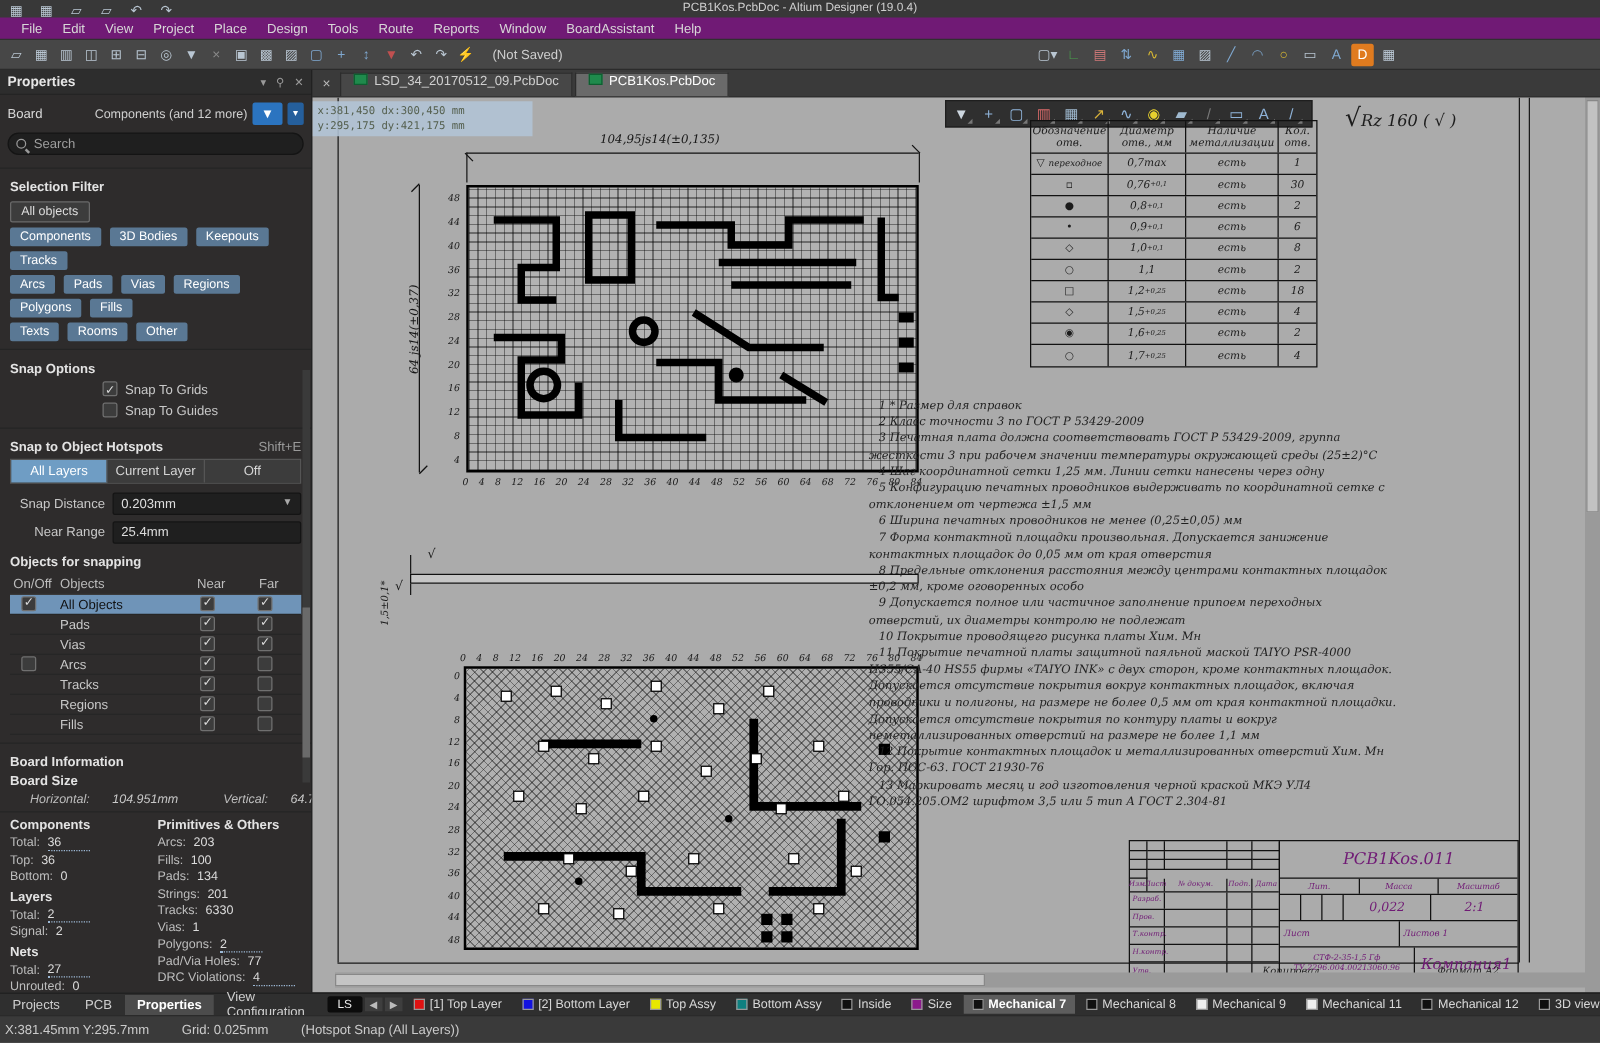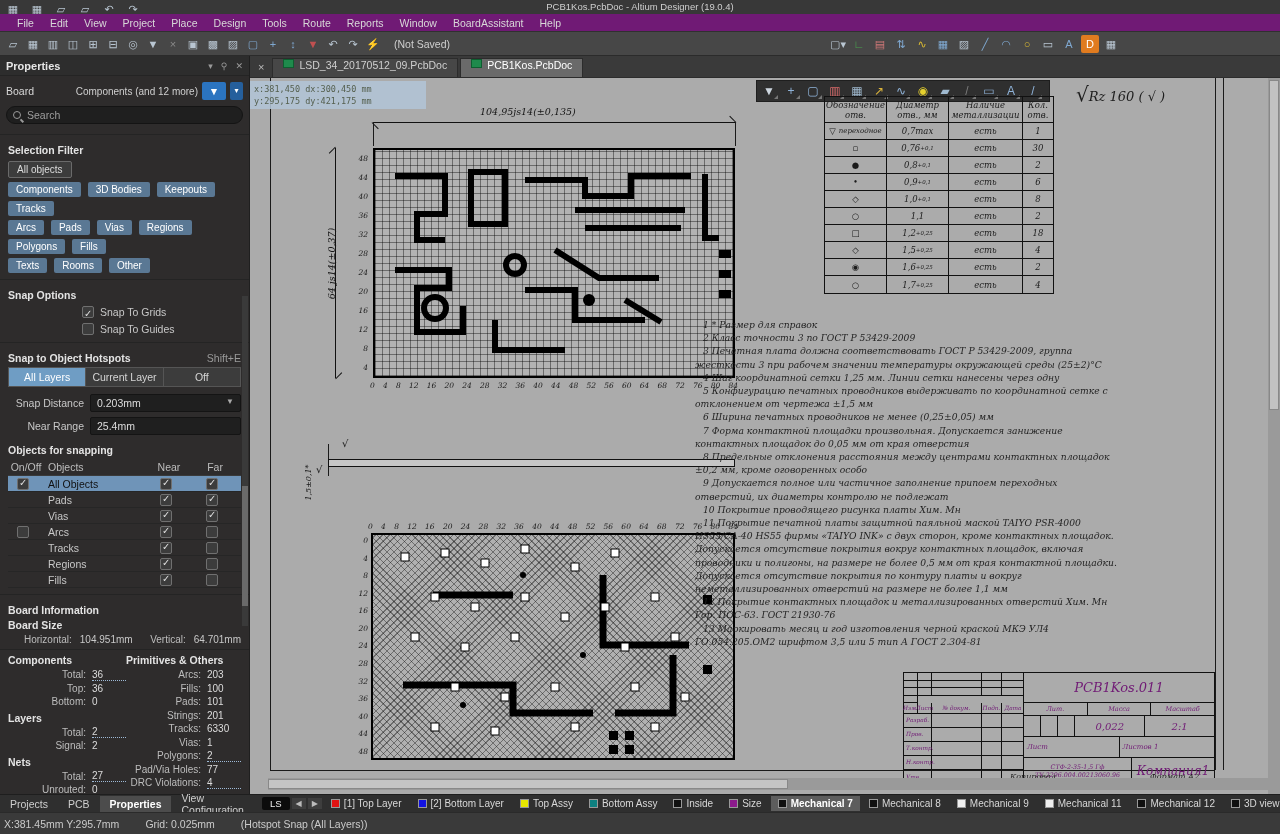--- a/index.html
+++ b/index.html
@@ -36,21 +36,21 @@
   .snap-tbl{margin:2px 8px 0 8px;font-size:10.5px;}
   .snap-row{display:flex;align-items:center;height:16px;border-bottom:1px solid #262626;}
   .snap-row.sel{background:#6f94b8;color:#111;}
   .snap-row .c1{width:36px;text-align:center;}
   .snap-row .c2{width:102px;padding-left:4px;}
   .snap-row .c3,.snap-row .c4{width:46px;text-align:center;}
   .snap-hdr{display:flex;color:#bdbdbd;height:15px;border-bottom:1px solid #3a3a3a;}
   .snap-hdr .c1{width:36px;text-align:center;}
   .snap-hdr .c2{width:102px;padding-left:4px;}
   .snap-hdr .c3,.snap-hdr .c4{width:46px;text-align:center;}
-  .bi-row{display:flex;justify-content:flex-end;gap:6px;font-size:10px;height:13.5px;align-items:center;}
+  .bi-row{display:flex;justify-content:flex-start;gap:6px;font-size:10px;height:13.5px;align-items:center;}
   .bi-row .lab{color:#bdbdbd;}
   .bi-row .val{width:34px;color:#dcdcdc;}
   .link{color:#9db9d6;border-bottom:1px dotted #9db9d6;}
   
   #doctabs{position:absolute;left:250px;top:56px;width:1030px;height:22px;background:#3a3a3a;display:flex;align-items:flex-end;border-bottom:1px solid #2c2c2c;}
   .dtab{display:flex;align-items:flex-start;gap:5px;height:19px;padding:0 10px;font-size:10.5px;color:#cfcfcf;background:#474747;margin-right:2px;border:1px solid #2c2c2c;border-bottom:none;}
   .dtab.active{background:#6a6a6a;color:#fff;}
   .pcb-ic{display:inline-block;width:11px;height:9px;background:#1f8a4c;border:1px solid #0e5e30;}
   #tab-close{color:#bbb;font-size:11px;padding:0 8px;align-self:center;}
   
@@ -343,21 +343,21 @@
       <span class="c3"><span class="cbx on"></span></span>
       <span class="c4"><span class="cbx"></span></span>
     </div>
   </div>
   <div class="abs" style="right:1px;top:240px;width:6px;height:330px;background:#3a3a3a;">
       <i class="abs" style="right:0;top:190px;width:6px;height:120px;background:#6a6a6a;"></i>
     </div>
   <div class="divider" style="margin-top:6px;"></div>
   <div class="sec-h">Board Information</div>
   <div class="sec-h" style="padding-top:0;">Board Size</div>
-  <div style="display:flex;font-size:10px;padding:0 8px;gap:8px;">
+  <div style="display:flex;font-size:10px;padding:0 8px;gap:18px;font-style:italic;">
     <span class="lab" style="color:#bdbdbd;margin-left:16px;">Horizontal:</span>
     <span>104.951mm</span>
     <span style="flex:1"></span>
     <span style="color:#bdbdbd;">Vertical:</span>
     <span>64.701mm</span>
   </div>
   <div class="divider"></div>
   <div style="display:flex;padding:0 8px;">
     <div style="width:118px;">
       <div class="sec-h" style="padding:0 0 2px;">Components</div>
@@ -397,21 +397,21 @@
       <div class="bi-row">
           <span class="lab">Arcs:</span>
           <span class="val">203</span>
         </div>
       <div class="bi-row">
           <span class="lab">Fills:</span>
           <span class="val">100</span>
         </div>
       <div class="bi-row">
           <span class="lab">Pads:</span>
-          <span class="val">101</span>
+          <span class="val">134</span>
         </div>
       <div class="bi-row">
           <span class="lab">Strings:</span>
           <span class="val">201</span>
         </div>
       <div class="bi-row">
           <span class="lab">Tracks:</span>
           <span class="val">6330</span>
         </div>
       <div class="bi-row">

